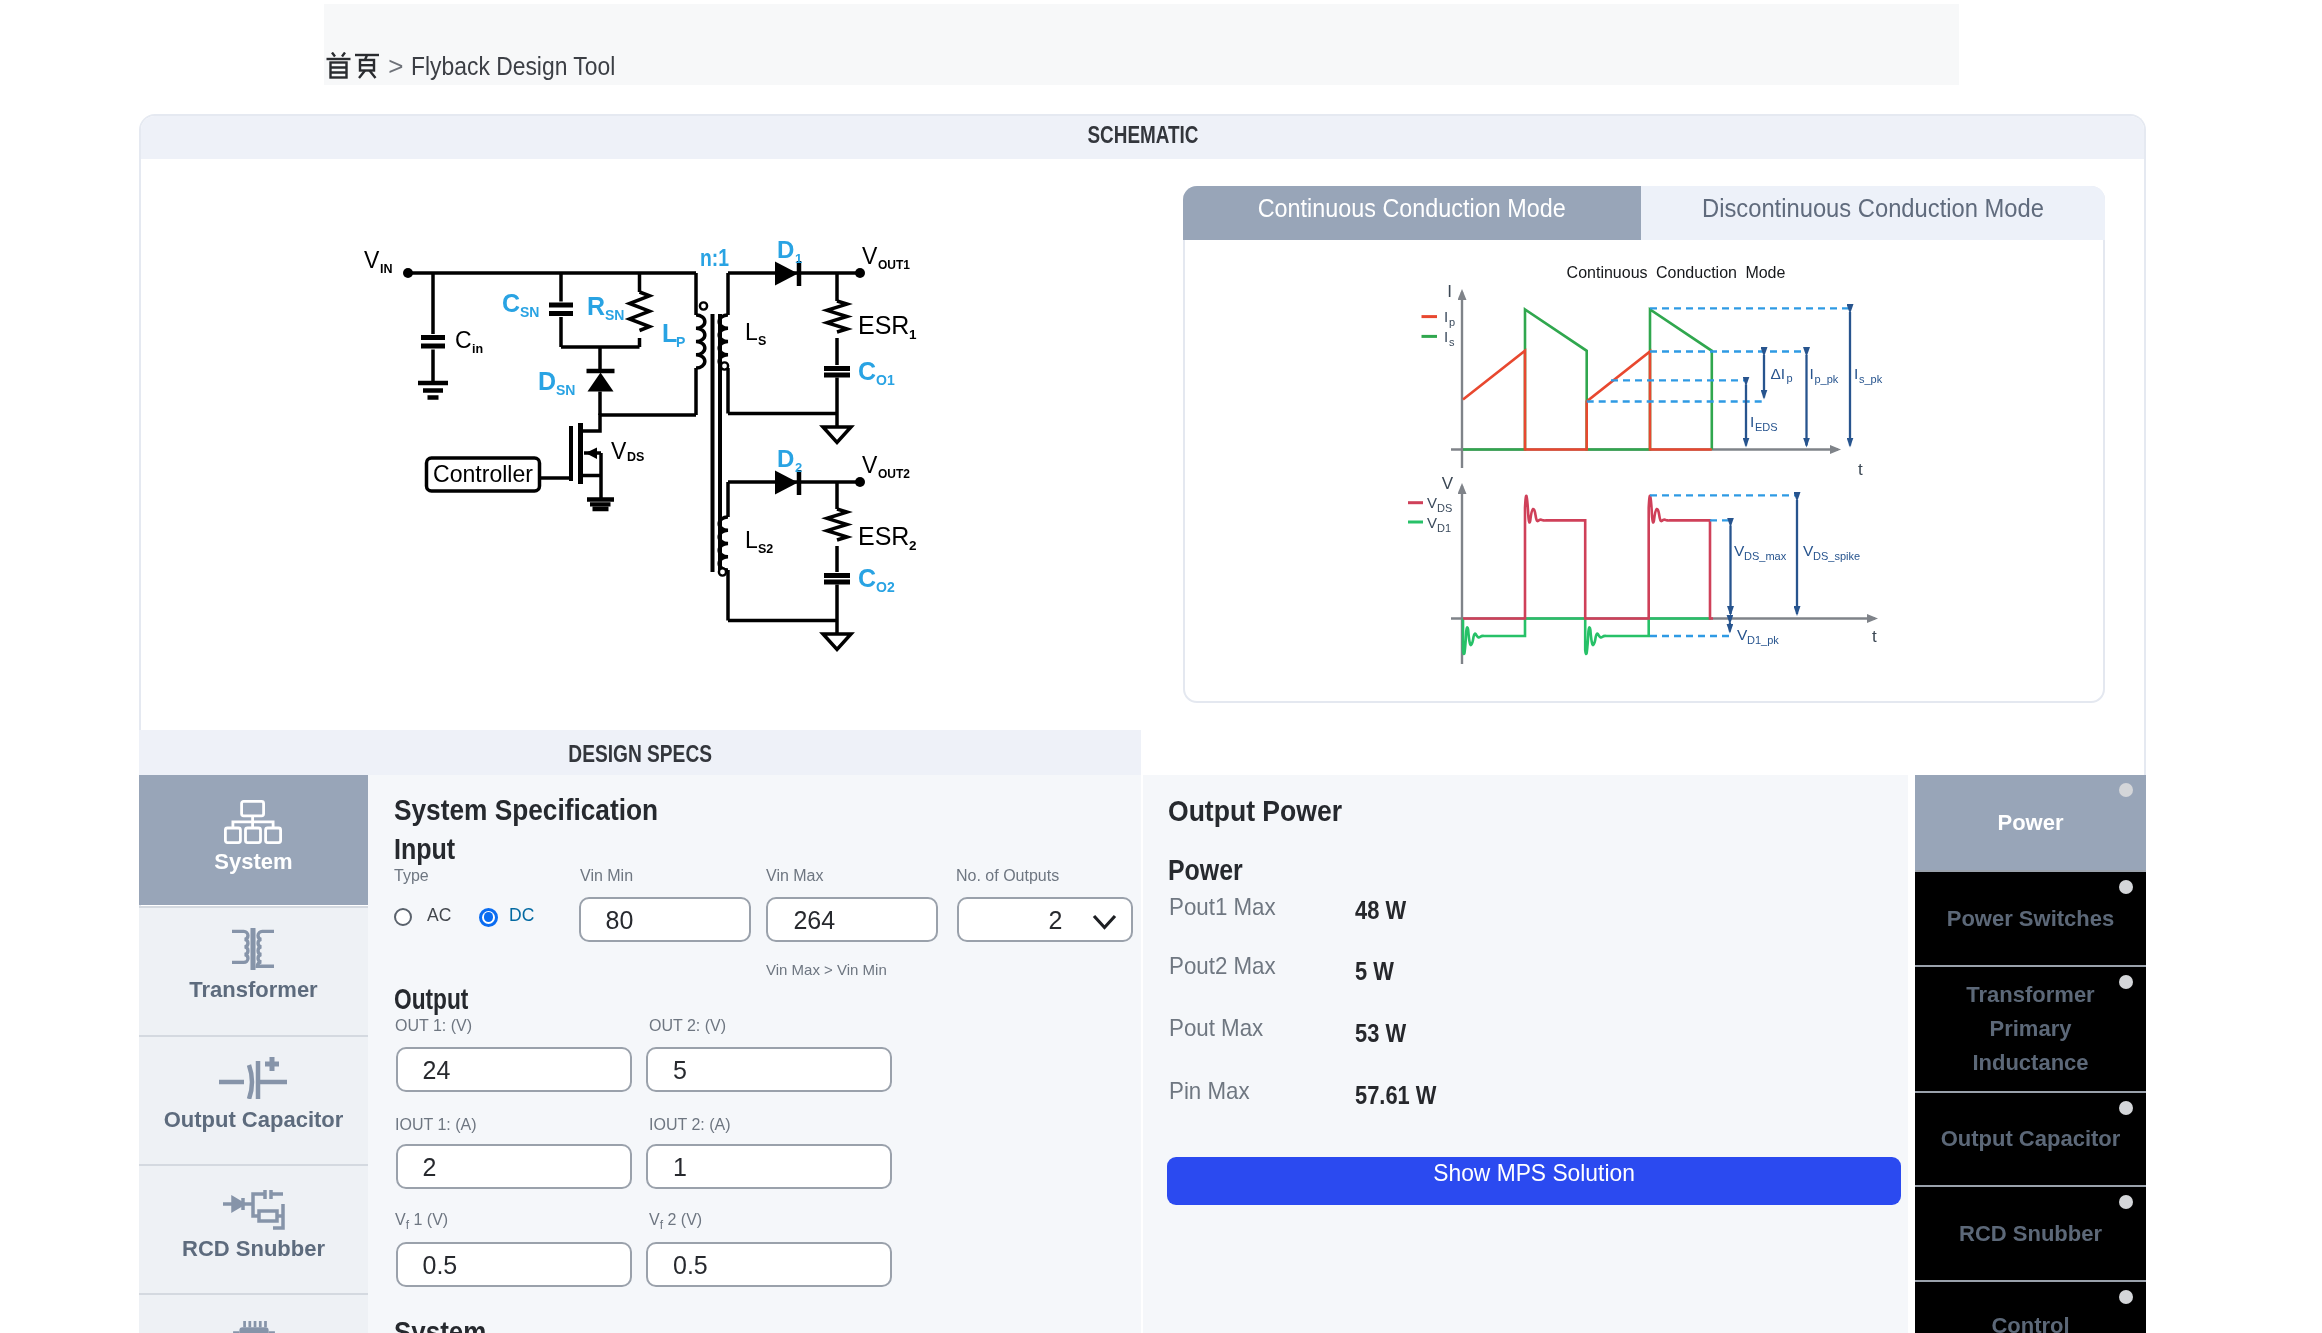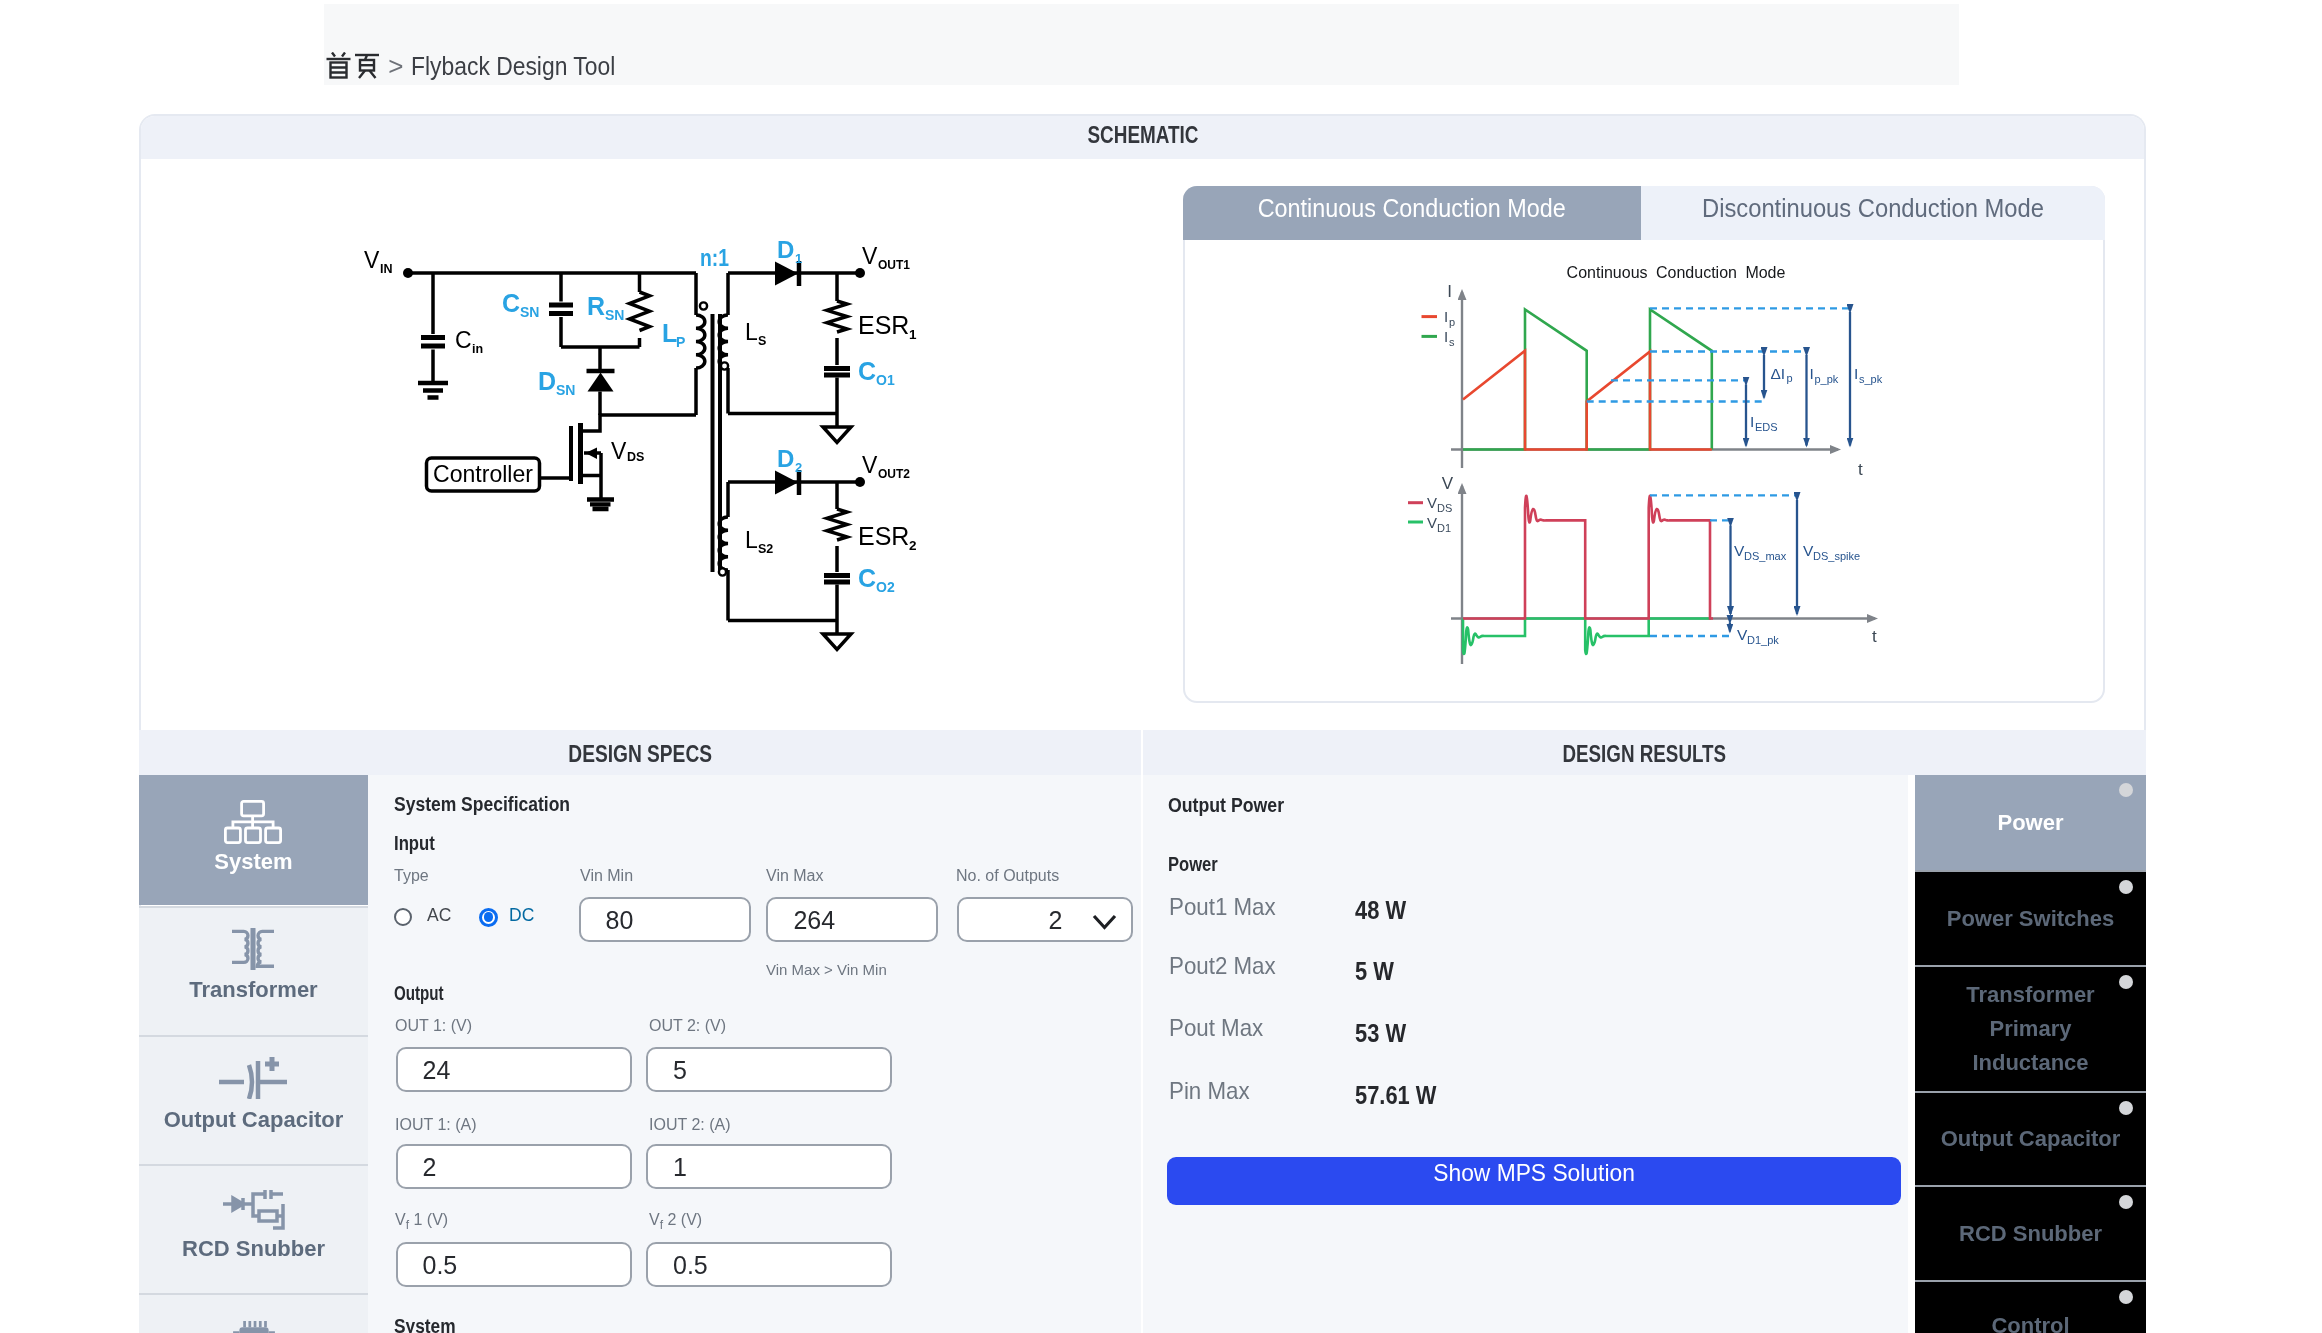--- a/index.html
+++ b/index.html
@@ -8,21 +8,21 @@
 .abs { position:absolute; }
 .hdrbar { background:#eef1f8; text-align:center; font-weight:bold; font-size:23.5px; color:#33363c; }
 .hdrbar span { display:inline-block; transform-origin:center; }
 .cx { display:inline-block; transform-origin:center; }
 .lx { display:inline-block; transform-origin:left center; white-space:pre; }
 .sideitem { position:absolute; left:139px; width:229px; background:#eef1f5; }
 .sideitem .lbl { position:absolute; width:100%; text-align:center; font-weight:bold; font-size:22px; color:#5d6b7d; }
 .rsideitem { position:absolute; left:1915px; width:231px; background:#000000; display:flex; align-items:center; justify-content:center; text-align:center; font-weight:bold; font-size:22px; color:#5c6878; line-height:34px; }
 .rsideitem .dot { position:absolute; right:13px; top:8px; width:14px; height:14px; border-radius:50%; background:#d4d6d9; }
 .flabel { position:absolute; font-size:16px; color:#6e7681; }
-.fhead { position:absolute; font-weight:bold; color:#26292e; font-size:20px; }
+.fhead { position:absolute; font-weight:bold; color:#26292e; font-size:30px; }
 .ibox { position:absolute; background:#fff; border:2px solid #9aa1ab; border-radius:10px; font-size:25px; color:#27292e; height:45px; }
 .ibox span { position:absolute; top:50%; transform:translateY(-50%); left:25px; }
 .rlabel { position:absolute; font-size:24px; color:#6f7781; }
 .rval { position:absolute; font-size:25px; font-weight:bold; color:#26282c; }
 </style>
 </head>
 <body>
 <div id="page">
 
 <div class="abs" style="left:324px;top:4px;width:1635px;height:81px;background:#f7f8f9;"></div>
@@ -40,21 +40,20 @@
           <path d="M40,18.5 L34,26 M44.5,18.5 L50.5,26"></path>
 </g>
       </svg>
 <span style="color:#6d7178;"> &gt; </span><span class="lx" style="transform:scaleX(0.88);color:#3c3f45;">Flyback Design Tool</span></div>
 
 <div class="abs" style="left:139px;top:114px;width:2007px;height:1219px;border:2px solid #e5e9f1;border-bottom:none;border-radius:16px 16px 0 0;"></div>
 
 <div class="abs hdrbar" style="left:139px;top:730px;width:1002px;height:45px;line-height:49px;"><span style="transform:scaleX(0.815);">DESIGN SPECS</span></div>
 
 <div class="abs hdrbar" style="left:141px;top:116px;width:2003px;height:43px;line-height:38px;border-radius:14px 14px 0 0;"><span style="transform:scaleX(0.805);">SCHEMATIC</span></div>
-<div class="abs hdrbar" style="left:1143px;top:730px;width:1003px;height:45px;line-height:49px;"><span style="transform:scaleX(0.80);">DESIGN RESULTS</span></div>
 
 <div class="abs" style="left:368px;top:775px;width:773px;height:558px;background:#f5f7fa;"></div>
 
 <div class="abs" style="left:1143px;top:775px;width:765px;height:558px;background:#f5f7fa;"></div>
 
 <div class="sideitem" style="top:775px;height:130px;background:#98a5b8;">
   <svg class="abs" style="left:85px;top:25px;" width="58" height="44" viewBox="0 0 58 44" fill="none" stroke="#fff" stroke-width="2.8">
     <rect x="17.6" y="1.4" width="22" height="14.4" rx="2"></rect>
     <rect x="1.4" y="28" width="15" height="14.6" rx="2"></rect>
         <rect x="21.5" y="28" width="15" height="14.6" rx="2"></rect>

